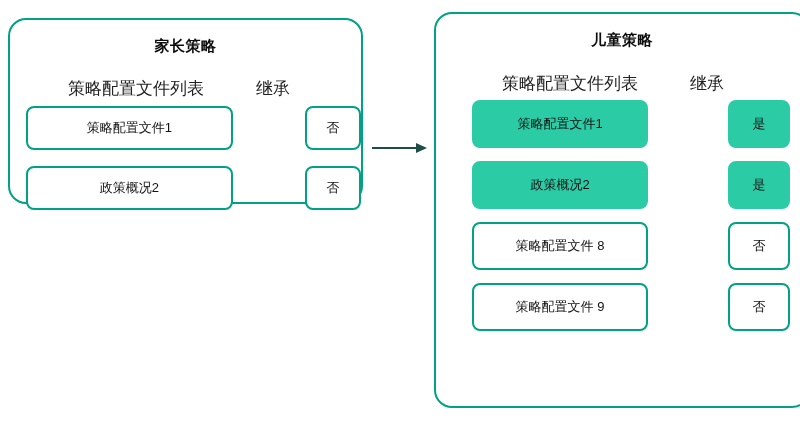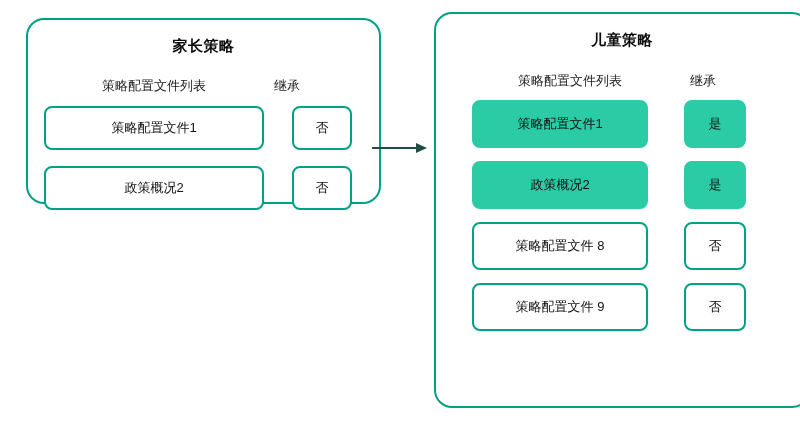--- a/index.html
+++ b/index.html
@@ -20,21 +20,21 @@
   .panel {
     position: absolute;
     box-sizing: border-box;
     border: 2px solid #00a184;
     border-radius: 18px;
     background: #ffffff;
   }
 
   
   #panel-parent {
-    left: 26px;
+    left: 8px;
     top: 18px;
     width: 355px;
     height: 186px;
   }
   
   #panel-child {
     left: 434px;
     top: 12px;
     width: 376px;
     height: 396px;
@@ -53,21 +53,21 @@
     right: 0;
   }
   #panel-parent .panel-title { top: 17px; }
   #panel-child  .panel-title { top: 17px; }
 
   .col-headers {
     position: absolute;
     left: 0;
     right: 0;
     display: flex;
-    font-size: 13px;
+    font-size: 17px;
     color: #222222;
   }
   #panel-parent .col-headers { top: 57px; }
   #panel-child  .col-headers { top: 58px; }
 
   .col-head-list {
     flex: 0 0 auto;
     text-align: center;
   }
   .col-head-inherit {
@@ -84,20 +84,21 @@
     position: absolute;
     left: 0;
     right: 0;
   }
   #panel-parent .rows { top: 86px; }
   #panel-child  .rows { top: 86px; }
 
   .row {
     display: flex;
     align-items: flex-end;
+    gap: 44px;
   }
   #panel-parent .row { margin-bottom: 16px; }
   #panel-child  .row { margin-bottom: 13px; }
 
   .cell {
     box-sizing: border-box;
     border: 2px solid #00a184;
     border-radius: 8px;
     display: flex;
     align-items: center;

